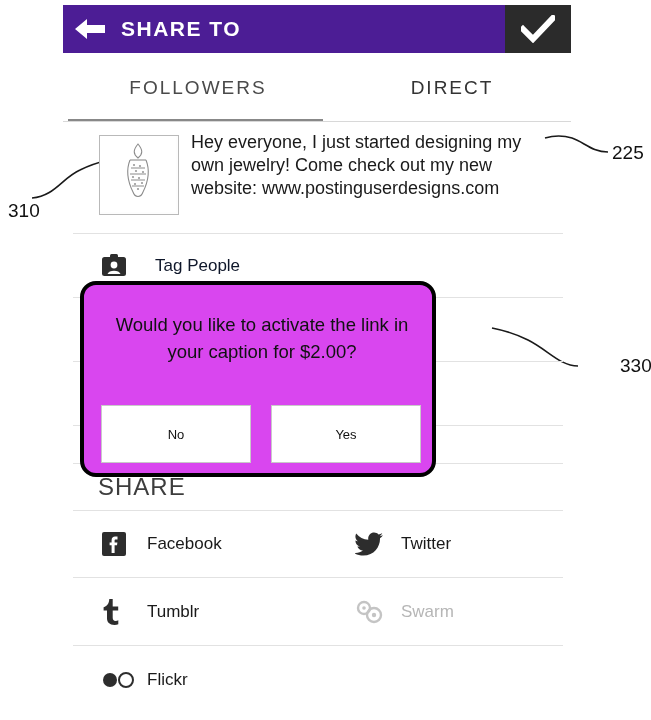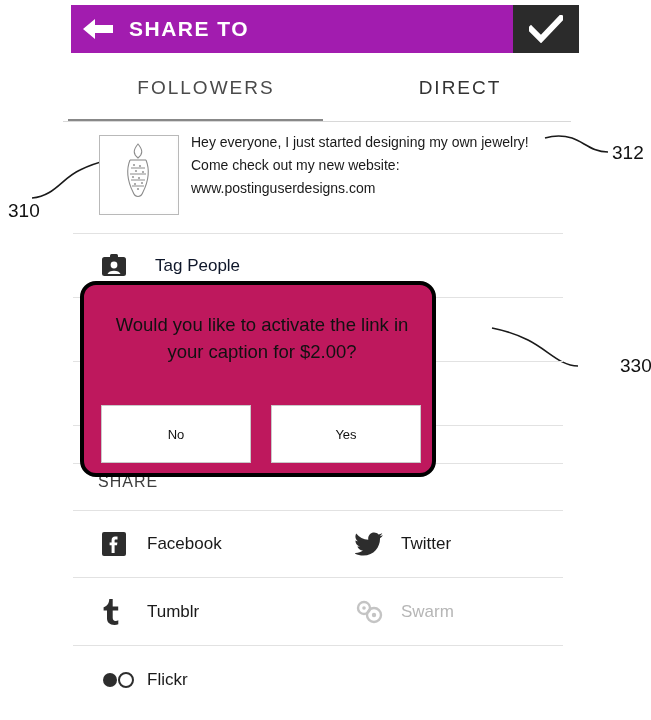--- a/index.html
+++ b/index.html
@@ -25,24 +25,23 @@
     height: 710px;
   }
 
   
   .topbar {
     position: absolute;
     left: 0;
     top: 0;
     width: 508px;
     height: 48px;
-    background: #a21caf;
-    display: flex;
-    align-items: center;
-    margin-left: 8px;
+    background: #4c1d95;
+    display: flex;
+    align-items: center;
   }
   .back-arrow {
     width: 54px;
     height: 48px;
     display: flex;
     align-items: center;
     justify-content: center;
   }
   .back-arrow svg { display: block; }
   .topbar-title {
@@ -58,21 +57,21 @@
     height: 48px;
     background: #2b2b2b;
     display: flex;
     align-items: center;
     justify-content: center;
   }
 
   
   .tabs {
     position: absolute;
-    left: 16px;
+    left: 8px;
     top: 48px;
     width: 508px;
     height: 70px;
     display: flex;
     justify-content: flex-end;
   }
   .tab {
     flex: 1;
     display: flex;
     align-items: center;
@@ -117,21 +116,21 @@
     border: 1px solid #b9b9b9;
     background: #fdfdfd;
     overflow: hidden;
   }
   .thumb svg { display: block; }
   .caption-text {
     position: absolute;
     left: 128px;
     top: 4px;
     width: 360px;
-    font-size: 14px;
+    font-size: 18px;
     line-height: 23px;
     color: #1a1a1a;
   }
 
   .hr {
     position: absolute;
     left: 10px;
     width: 490px;
     height: 1px;
     background: #e2e2e2;
@@ -156,21 +155,21 @@
   .opt-label {
     font-size: 17px;
     color: #0f172a;
   }
 
   
   .share-heading {
     position: absolute;
     left: 35px;
     top: 468px;
-    font-size: 16px;
+    font-size: 24px;
     letter-spacing: 1px;
     color: #3d3d3d;
   }
 
   
   .share-grid {
     position: absolute;
     left: 0;
     top: 505px;
     width: 508px;
@@ -211,21 +210,21 @@
     bottom: auto;
   }
 
   
   .modal {
     position: absolute;
     left: 80px;
     top: 281px;
     width: 356px;
     height: 196px;
-    background: #be185d;
+    background: #d946ef;
     border: 4px solid #000;
     border-radius: 16px;
     box-sizing: border-box;
     z-index: 20;
   }
   .modal-text {
     position: absolute;
     left: 18px;
     top: 26px;
     width: 320px;
@@ -267,21 +266,21 @@
 </head>
 <body>
 
 <svg class="lead" width="651" height="720" style="left:0;top:0;" viewBox="0 0 651 720">
   <path d="M32 198 C 55 196, 62 178, 80 170 C 92 164, 100 162, 108 160" fill="none" stroke="#1a1a1a" stroke-width="1.6"></path>
   <path d="M608 152 C 592 152, 584 142, 572 138 C 562 135, 552 136, 545 138" fill="none" stroke="#1a1a1a" stroke-width="1.6"></path>
   <path d="M578 366 C 560 366, 548 350, 528 340 C 514 333, 502 330, 492 328" fill="none" stroke="#1a1a1a" stroke-width="1.6"></path>
 </svg>
 
 <div class="callout" style="left:8px; top:200px;">310</div>
-<div class="callout" style="left:612px; top:142px;">312</div>
+<div class="callout" style="left:612px; top:142px;">225</div>
 <div class="callout" style="left:588px; top:355px;margin-left:32px;">330</div>
 
 <div id="screen">
 
   <div class="topbar">
     <div class="back-arrow">
       <svg width="36" height="26" viewBox="0 0 36 26">
         <path d="M3 13 L15 3 L15 9 L33 9 L33 17 L15 17 L15 23 Z" fill="#ffffff"></path>
       </svg>
     </div>

